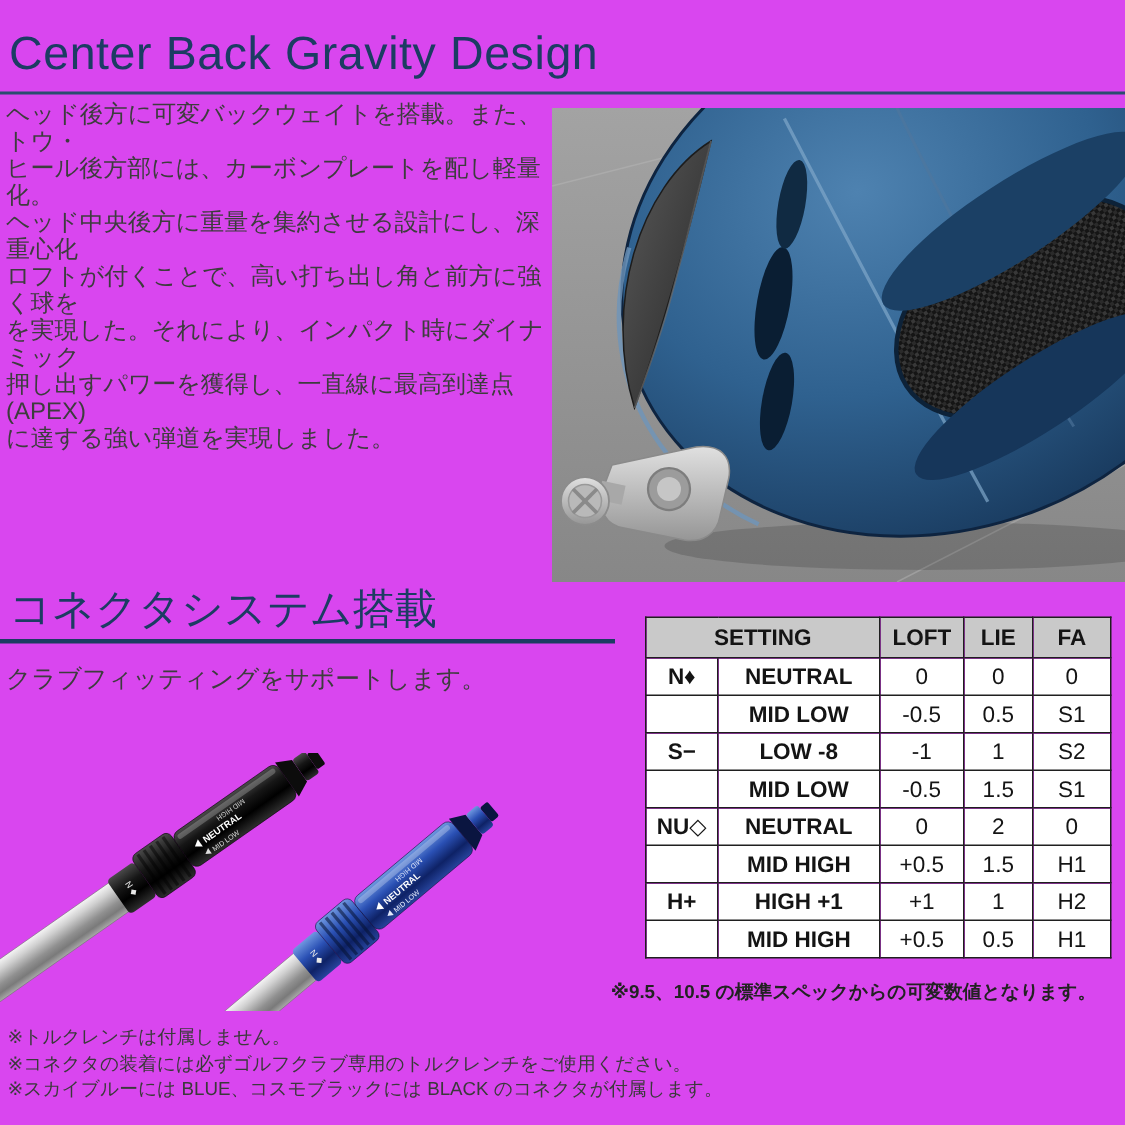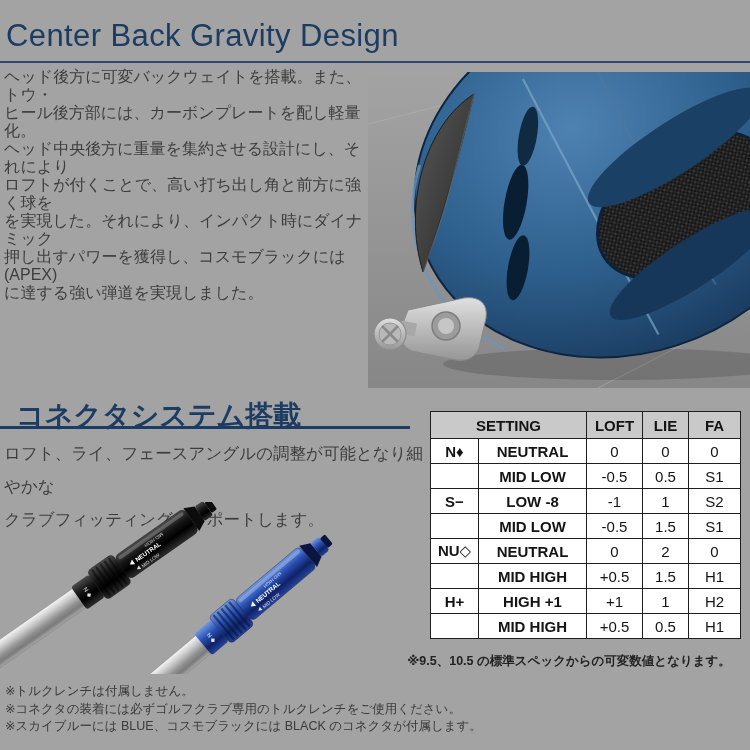--- a/index.html
+++ b/index.html
@@ -1,36 +1,36 @@
 <!DOCTYPE html>
 <html><head>
 <meta charset="utf-8">
 <style>
   html,body { margin:0; padding:0; background:#ffffff; }
   .page {
-    position:relative; width:750px; height:750px; background:#a3a3a3;
+    position:relative; width:750px; height:750px; background:#d946ef;
     font-family:"Liberation Sans","DejaVu Sans",sans-serif; overflow:hidden;
   }
   
   .h1 {
     position:absolute; left:6px; top:18px; margin:0;
     font-size:31px; font-weight:400; letter-spacing:0.4px; color:#1c3c63;
   }
   .rule1 { position:absolute; left:0; top:61px; width:750px; height:2px; background:#2b4c70; }
   .p1 {
     position:absolute; left:4px; top:68px; width:368px;
     font-size:16px; line-height:18px; color:#3d3d3d;
   }
   
   .photo { position:absolute; left:368px; top:72px; width:382px; height:316px; }
   .photo svg { display:block; }
   
   .h2 {
-    position:absolute; left:2px; top:383px; margin:14px;
-    font-size:28px; font-weight:700; color:#1c3c63;
+    position:absolute; left:2px; top:383px; margin:4px;
+    font-size:28px; font-weight:400; color:#1c3c63;
   }
   .rule2 { position:absolute; left:0; top:426px; width:410px; height:3px; background:#1c3c63; }
   .p2 {
     position:absolute; left:4px; top:437px; width:432px;
     font-size:16.5px; line-height:33px; color:#3d3d3d;
   }
   
   .shafts { position:absolute; left:0; top:502px; width:420px; height:172px; }
   
   .spec-table {
@@ -60,24 +60,24 @@
 <body>
 
 <div class="page">
 
   <h1 class="h1">Center Back Gravity Design</h1>
   <div class="rule1"></div>
 
   <div class="p1">
     <div>ヘッド後方に可変バックウェイトを搭載。また、トウ・</div>
     <div>ヒール後方部には、カーボンプレートを配し軽量化。</div>
-    <div>ヘッド中央後方に重量を集約させる設計にし、それにより</div>
+    <div>ヘッド中央後方に重量を集約させる設計にし、深重心化</div>
     <div>ロフトが付くことで、高い打ち出し角と前方に強く球を</div>
     <div>を実現した。それにより、インパクト時にダイナミック</div>
-    <div>押し出すパワーを獲得し、コスモブラックには (APEX)</div>
+    <div>押し出すパワーを獲得し、一直線に最高到達点 (APEX)</div>
     <div>に達する強い弾道を実現しました。</div>
   </div>
 
   <div class="photo">
     <svg width="382" height="316" viewBox="0 0 382 316">
       <defs>
         <linearGradient id="bgGrad" x1="0" y1="0" x2="0" y2="1">
           <stop offset="0" stop-color="#a3a3a3"></stop>
             <stop offset="1" stop-color="#878787"></stop>
         </linearGradient>
@@ -141,21 +141,20 @@
         <line x1="14" y1="254" x2="30" y2="270" stroke="#8a8a8a" stroke-width="2.5"></line>
         <line x1="30" y1="254" x2="14" y2="270" stroke="#8a8a8a" stroke-width="2.5"></line>
       </g>
     </svg>
   </div>
 
   <h2 class="h2">コネクタシステム搭載</h2>
   <div class="rule2"></div>
 
   <div class="p2">
-    <div>ロフト、ライ、フェースアングルの調整が可能となり細やかな</div>
     <div>クラブフィッティングをサポートします。</div>
   </div>
 
   <div class="shafts">
     <svg width="420" height="172" viewBox="0 0 420 172">
       <defs>
         <linearGradient id="silverGrad" x1="0" y1="0" x2="0" y2="1">
           <stop offset="0" stop-color="#f5f5f5"></stop>
             <stop offset="0.25" stop-color="#d0d0d0"></stop>
           <stop offset="0.6" stop-color="#909090"></stop>

